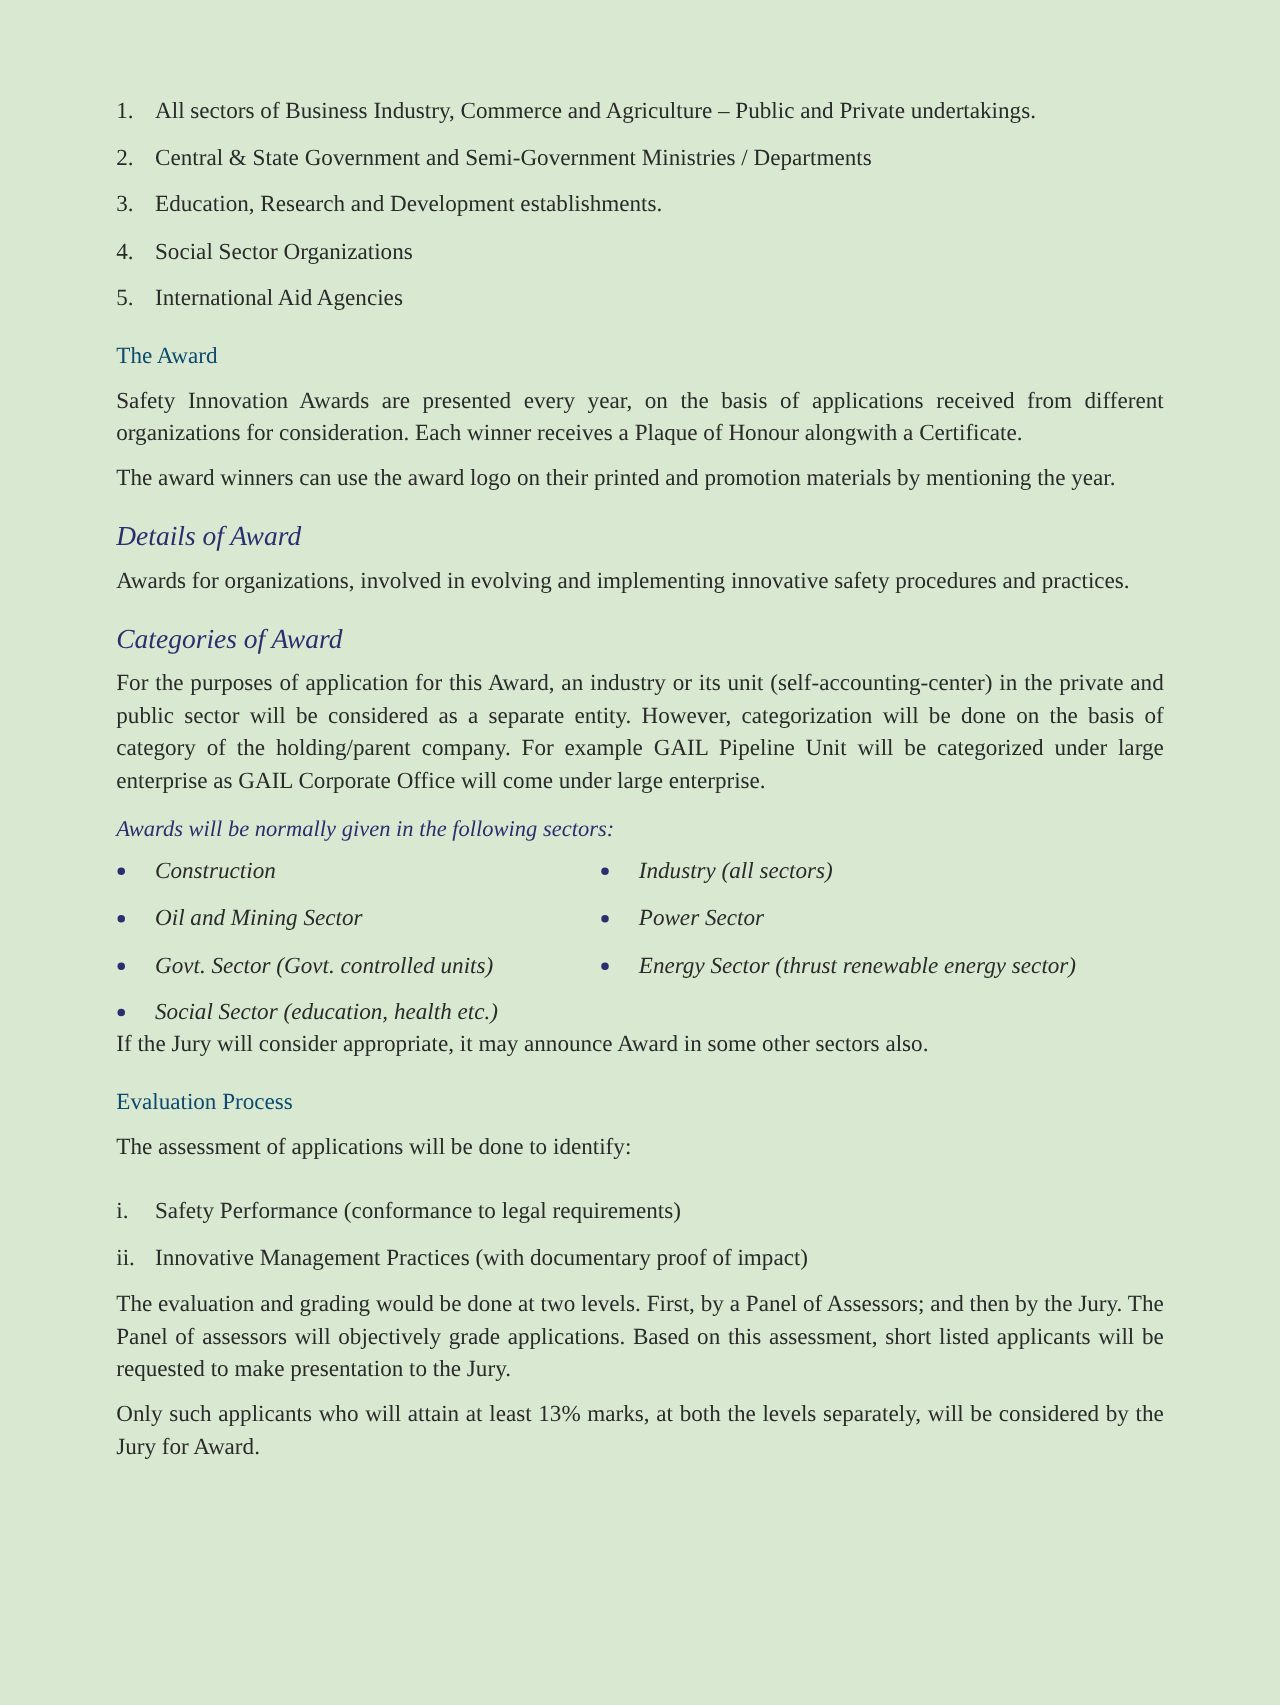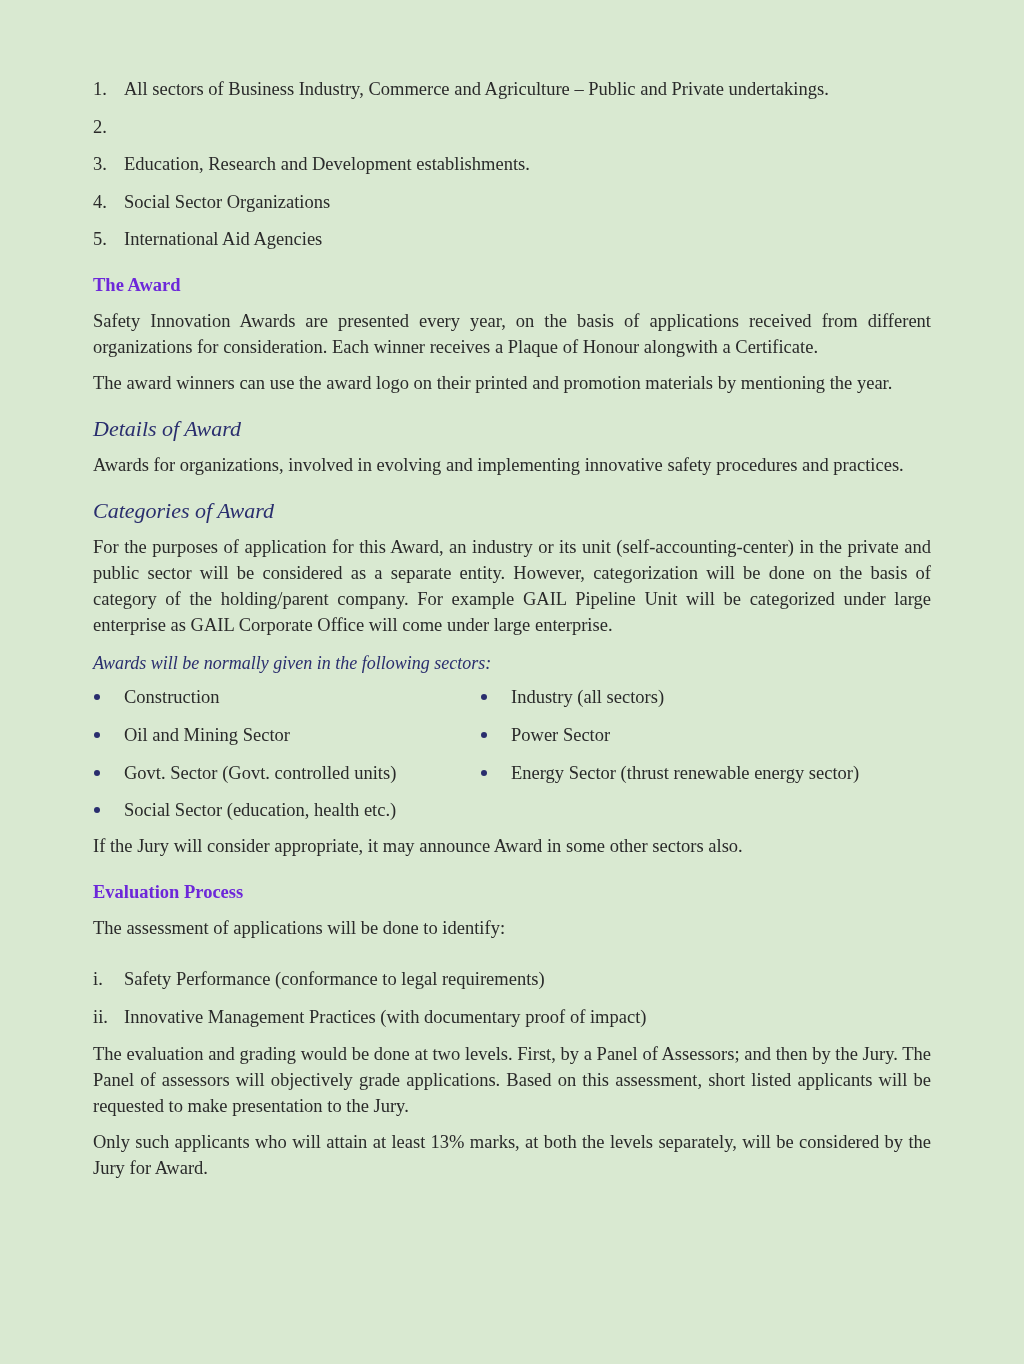--- a/index.html
+++ b/index.html
@@ -21,22 +21,22 @@
       line-height: 26px;
     }
     .num-list, .roman-list { margin: 0; padding: 0; list-style: none; }
     .num-list li, .roman-list li {
       display: flex;
       margin: 0 0 11.6px 0;
       height: 26px;
     }
     .num-list .marker, .roman-list .marker { width: 31px; flex: 0 0 31px; }
     h2.red {
-      color: #6d28d9;
-      font-weight: bold;
+      color: #0c4a6e;
+      font-weight: normal;
       font-size: 18.5px;
       margin: 20px 0 10px 0;
       line-height: 26px;
     }
     h2.blue {
       color: #2a2e6e;
       font-style: italic;
       font-weight: normal;
       font-size: 22px;
       margin: 20px 0 10px 0;
@@ -51,21 +51,21 @@
       line-height: 26px;
     }
     p {
       margin: 0 0 10px 0;
       text-align: justify;
     }
     .sectors {
       display: grid;
       grid-template-columns: 387px 451px;
       row-gap: 11.6px;
-      margin-bottom: 10px;
+      font-style: italic;
     }
     .sector {
       display: flex;
       align-items: center;
       height: 26px;
     }
     .bullet {
       width: 31px;
       flex: 0 0 31px;
       display: flex;
@@ -84,20 +84,21 @@
 
 <div class="page">
 
   <ol class="num-list">
     <li>
         <span class="marker">1.</span>
         <span>All sectors of Business Industry, Commerce and Agriculture – Public and Private undertakings.</span>
       </li>
     <li>
         <span class="marker">2.</span>
+        <span>Central &amp; State Government and Semi-Government Ministries / Departments</span>
       </li>
     <li>
         <span class="marker">3.</span>
         <span>Education, Research and Development establishments.</span>
       </li>
     <li>
         <span class="marker">4.</span>
         <span>Social Sector Organizations</span>
       </li>
     <li>

